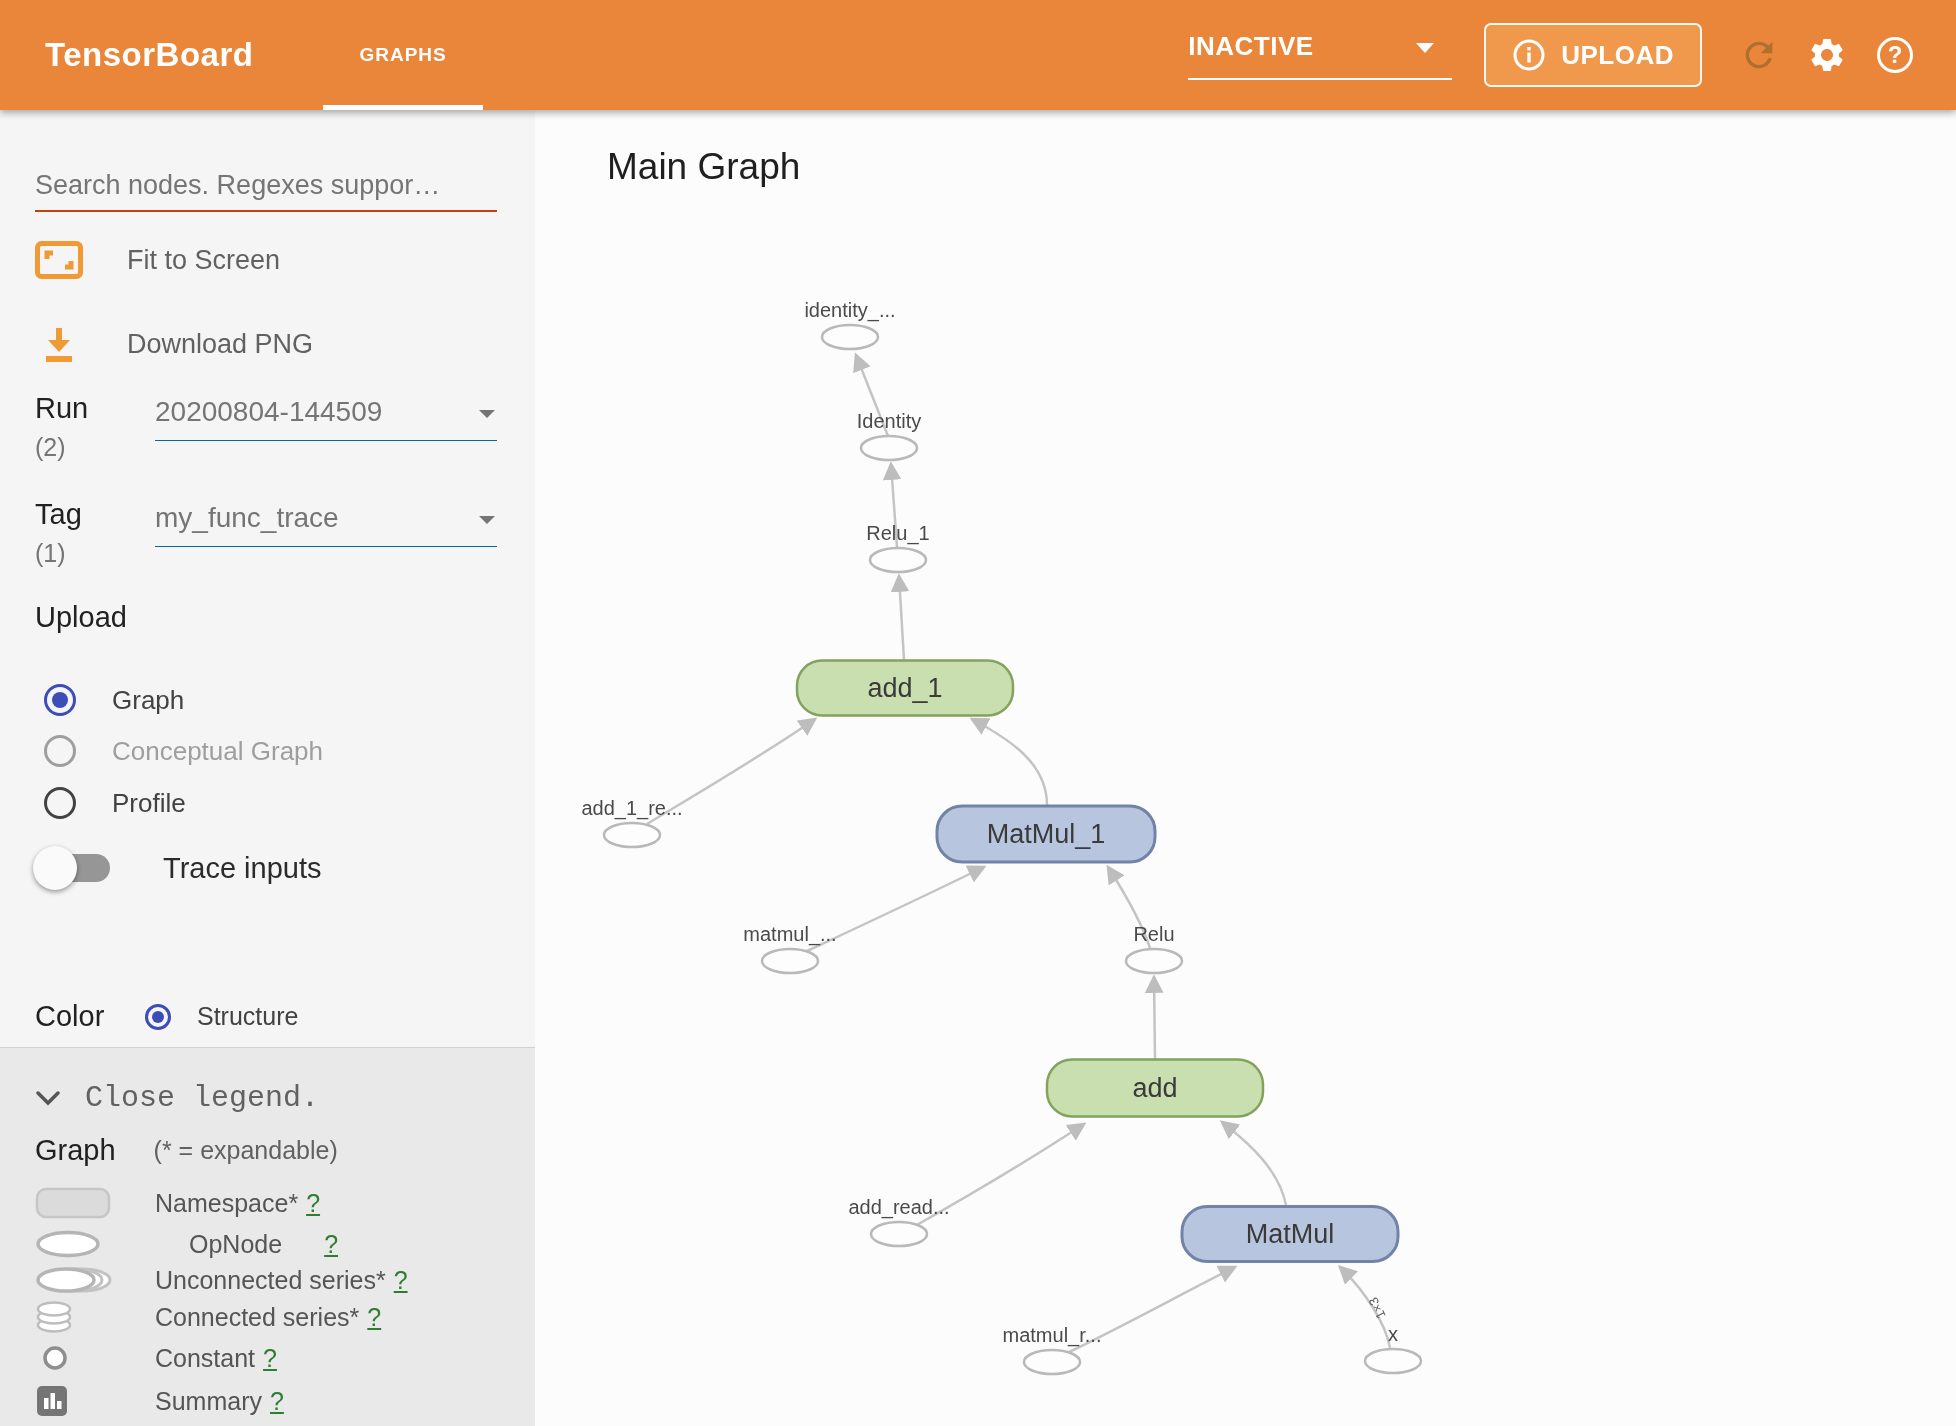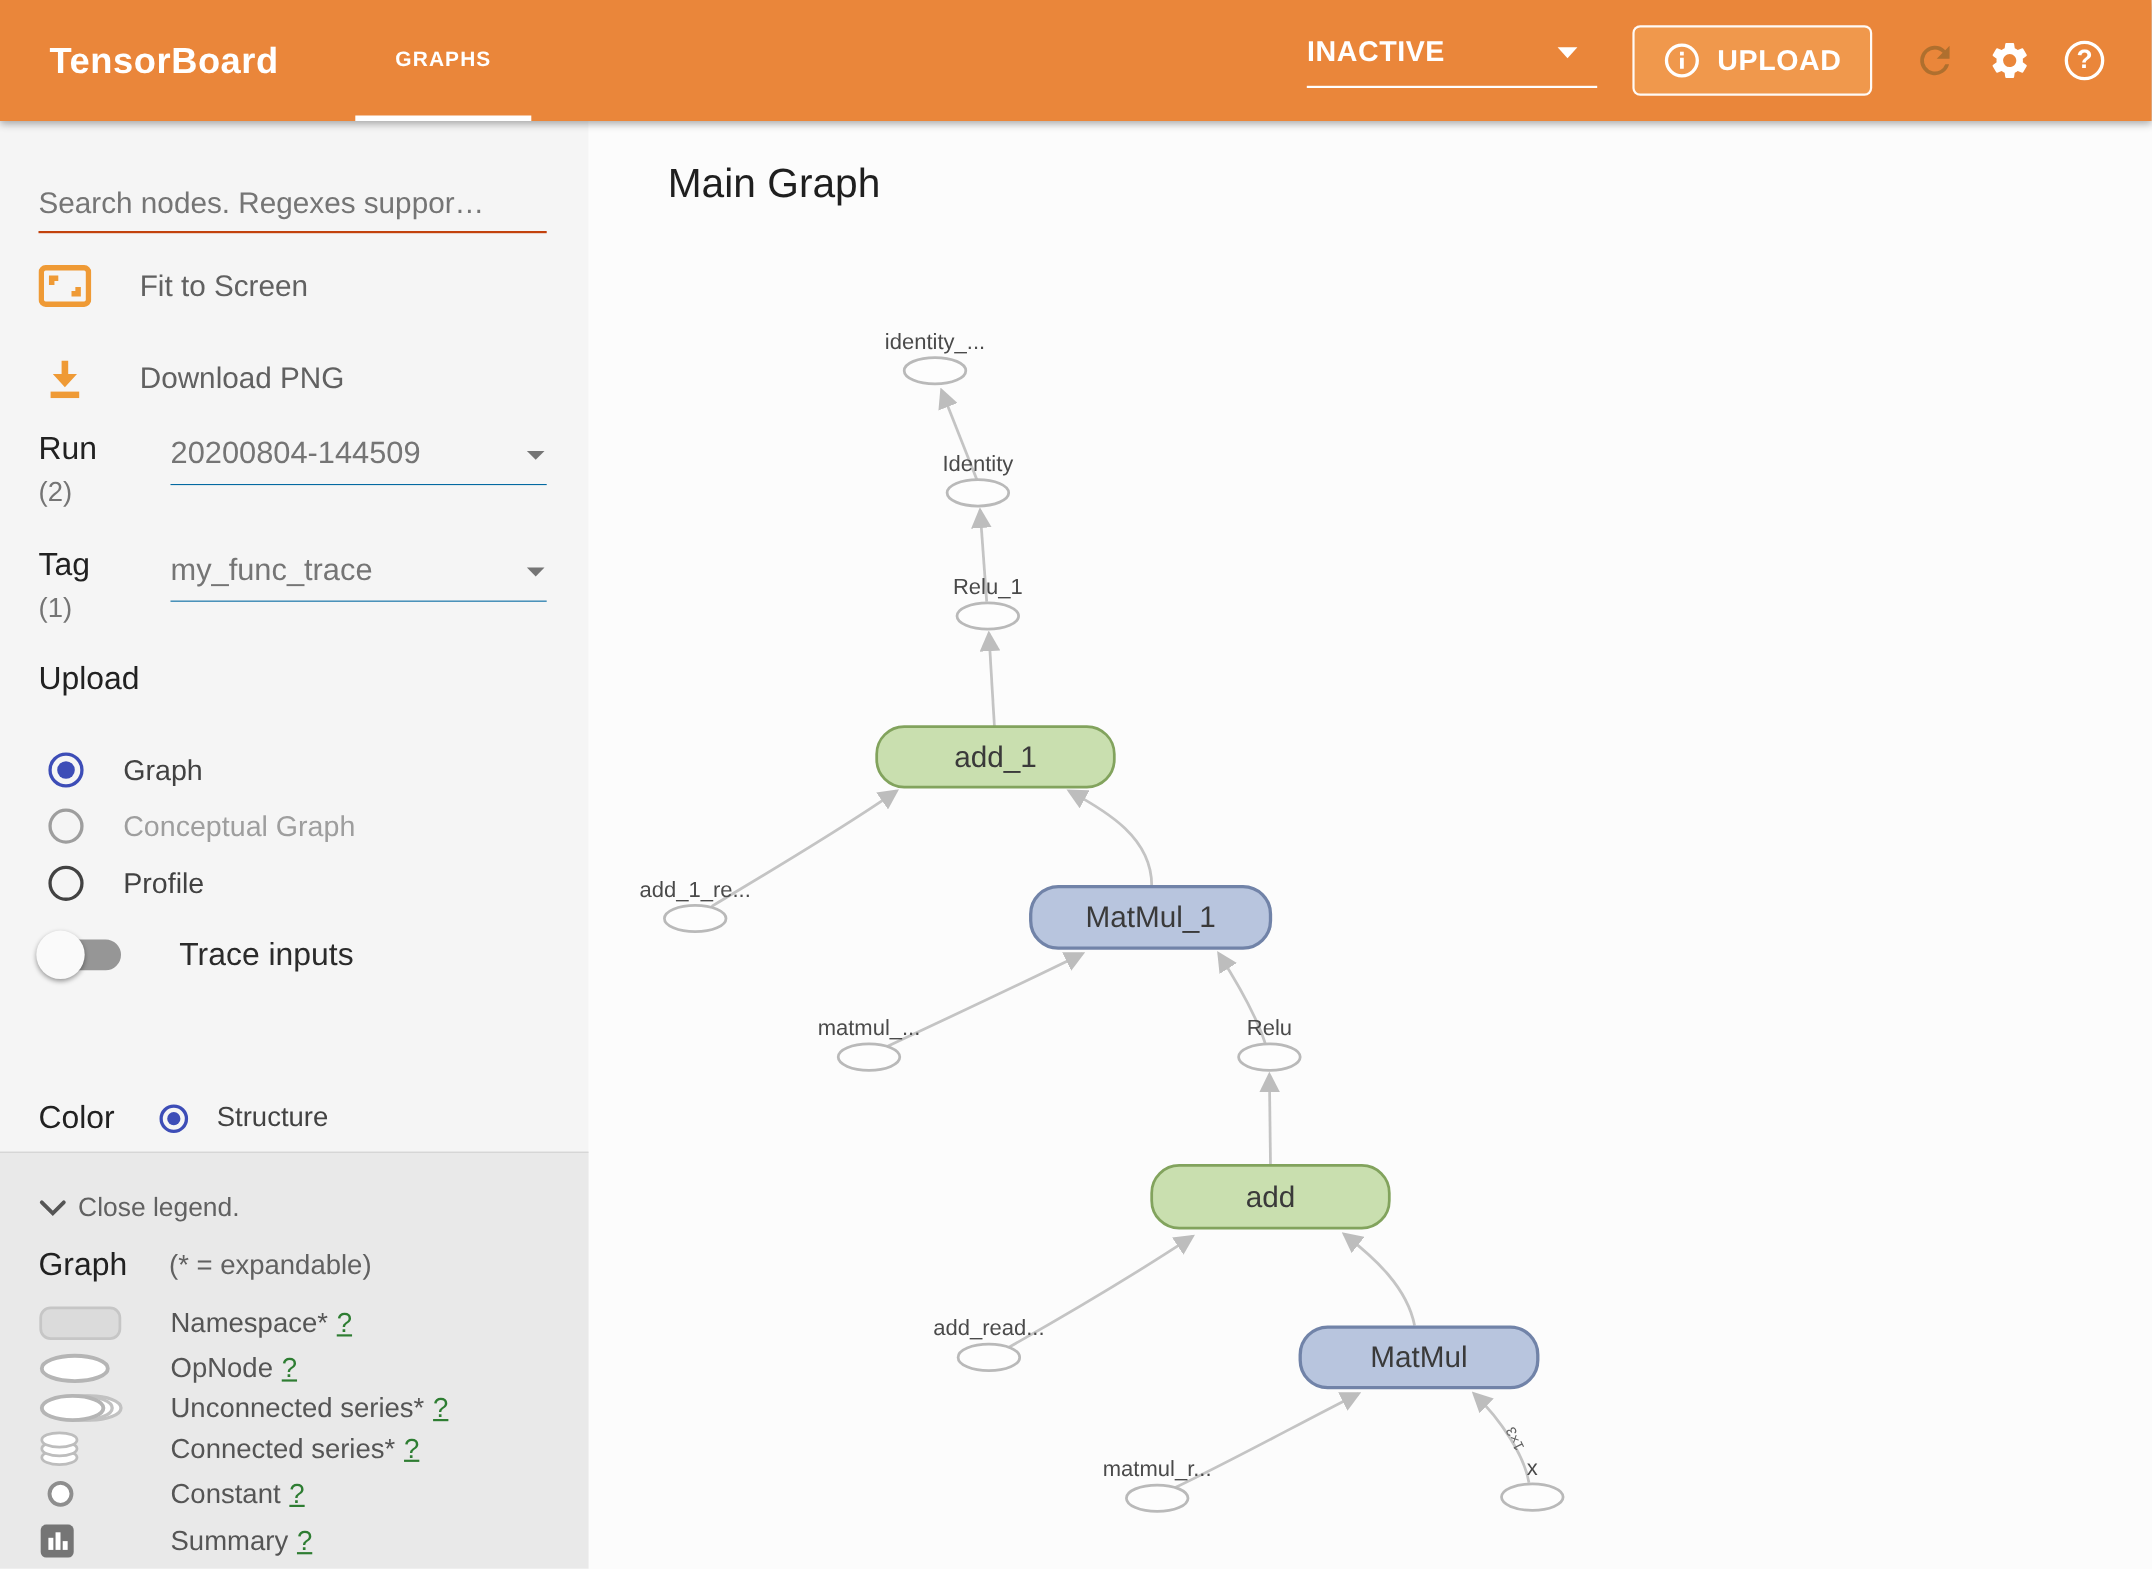--- a/index.html
+++ b/index.html
@@ -79,21 +79,21 @@
   .color-row .fname { font-size:29px; color:#212121; width:110px; }
   .radio.small { width:26px; height:26px; border-width:3px; margin-left:0; }
   .radio.small.sel::after { left:4px; top:4px; width:12px; height:12px; }
   .color-row .rlabel { margin-left:26px; font-size:25px; color:#424242; }
 
   
   .legend { position:absolute; left:0; top:937px; width:535px; height:379px;
     background:#E9E9E9; border-top:1px solid #D2D2D2; }
   .lg-row { position:absolute; left:35px; display:flex; align-items:center; }
   .close-row { top:28px; height:44px; cursor:pointer; color:#555; }
-  .close-row .cl-label { margin-left:10px; font-size:24px; color:#616161; }
+  .close-row .cl-label { margin-left:24px; font-size:30px; color:#616161;font-family:Liberation Mono, monospace; }
   .lg-head { top:80px; height:44px; }
   .lg-head .gh { font-size:29px; color:#212121; font-weight:500; }
   .lg-head .gh-note { margin-left:38px; font-size:25px; color:#616161; }
   .lg-item { height:40px; }
   .lg-item .swatch { width:120px; display:flex; align-items:center; }
   .lg-item .llabel { font-size:25px; color:#555; }
   .qlink { color:#2E7D32; text-decoration:underline; margin-left:8px;
     font-size:25px; cursor:pointer; }
 
   
@@ -237,21 +237,21 @@
     <div class="lg-row lg-item" style="top:135px;">
       <span class="swatch">
         <svg width="76" height="32" viewBox="0 0 76 32">
           <rect x="2" y="2" width="72" height="28" rx="9" fill="#DBDBDB" stroke="#C6C6C6" stroke-width="2.5"></rect>
         </svg>
       </span>
       <span class="llabel">Namespace*</span>
       <span class="qlink">?</span>
     </div>
 
-    <div class="lg-row lg-item" style="top:176px;">
+    <div class="lg-row lg-item" style="top:176px;gap:34px;">
       <span class="swatch">
         <svg width="68" height="28" viewBox="0 0 68 28">
           <ellipse cx="33" cy="14" rx="30" ry="11.5" fill="#fff" stroke="#B5B5B5" stroke-width="3.5"></ellipse>
         </svg>
       </span>
       <span class="llabel">OpNode</span>
       <span class="qlink">?</span>
     </div>
 
     <div class="lg-row lg-item" style="top:212px;">

